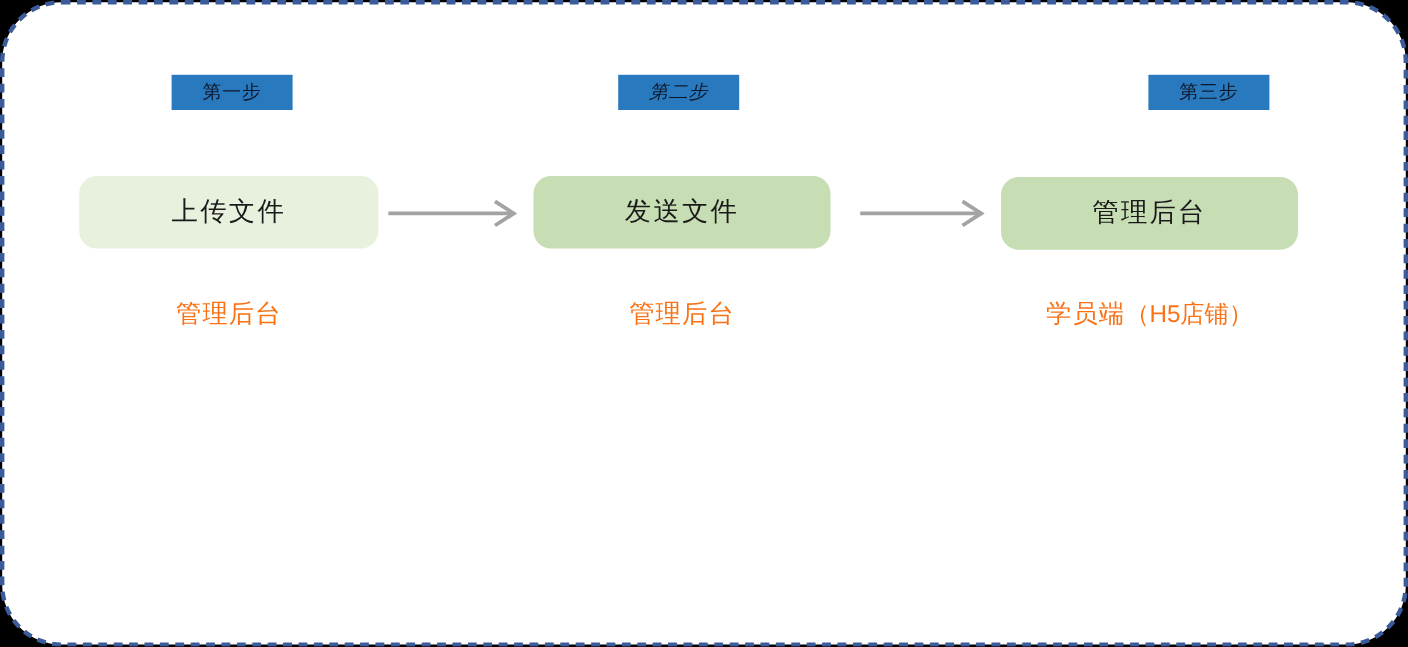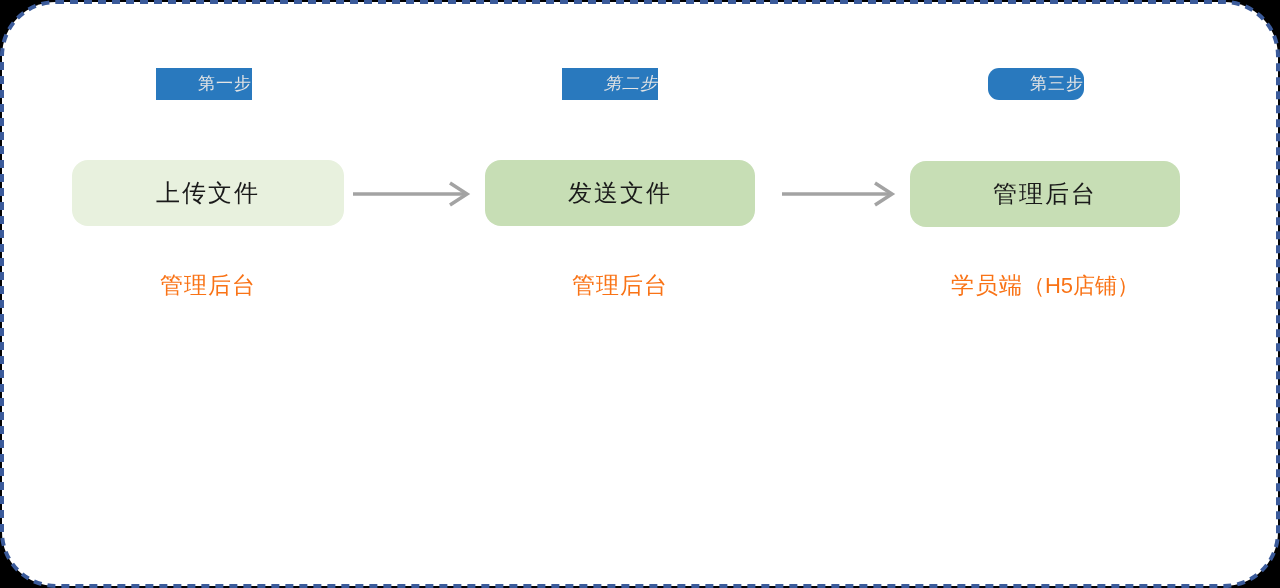--- a/index.html
+++ b/index.html
@@ -19,32 +19,32 @@
     position: absolute;
     top: 0;
     left: 0;
     width: 1280px;
     height: 588px;
     pointer-events: none;
   }
   .badge {
     position: absolute;
     top: 68px;
-    width: 96px;
+    width: 110px;
     height: 32px;
     background: #2979be;
-    color: #e5e5e5;
+    color: #0f172a;
     font-size: 17px;
     line-height: 32px;
-    text-align: right;
+    text-align: center;
     letter-spacing: 1px;
   }
   .badge.b1 { left: 156px; }
   .badge.b2 { left: 562px; font-style: italic; }
-  .badge.b3 { left: 988px; border-radius: 11px; }
+  .badge.b3 { left: 1044px; }
   .box {
     position: absolute;
     top: 160px;
     height: 66px;
     border-radius: 16px;
     color: #1a1a1a;
     font-size: 24px;
     line-height: 66px;
     text-align: center;
     letter-spacing: 2px;

